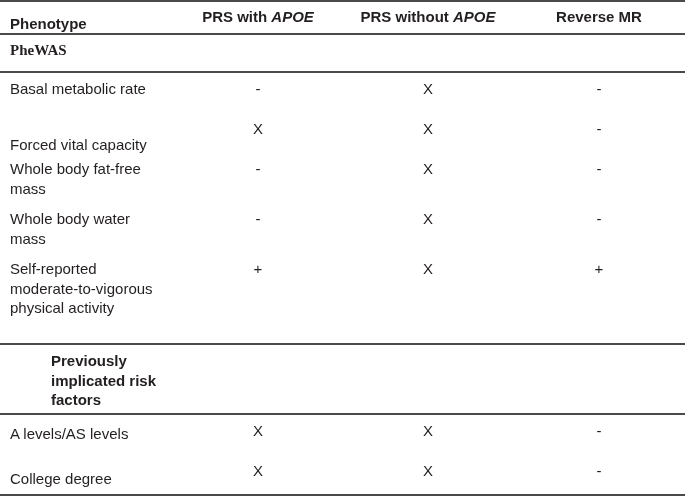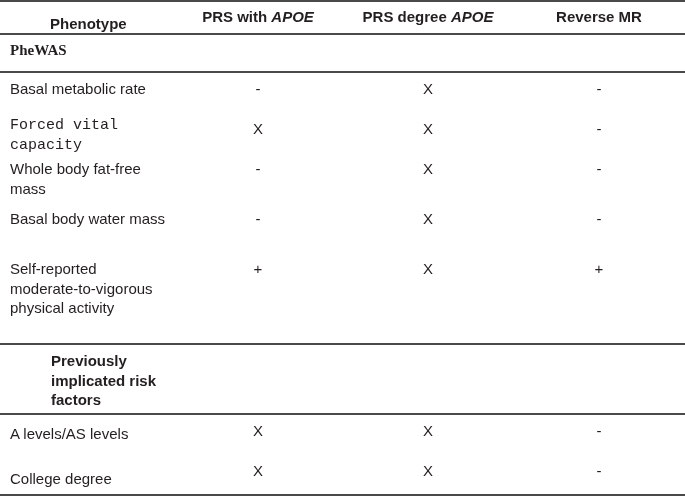--- a/index.html
+++ b/index.html
@@ -16,26 +16,26 @@
     i { font-style: italic; text-align: right; }
   </style>
 </head>
 <body>
 
 <div>
 
   <div class="rule" style="top:0px;height:2px;"></div>
 
   <div>
-    <div class="cell c0 bold" style="top:14px;margin-left:40px;">Phenotype</div>
+    <div class="cell c0 bold" style="top:14px;">Phenotype</div>
     <div class="cell c1 bold" style="top:7px;">
       <span class="center-wrap"><span>PRS with </span><i>APOE</i></span>
     </div>
     <div class="cell c2 bold" style="top:7px;">
-      <span class="center-wrap"><span>PRS degree </span><i>APOE</i></span>
+      <span class="center-wrap"><span>PRS without </span><i>APOE</i></span>
     </div>
     <div class="cell c3 bold" style="top:7px;">
       <span class="center-wrap">Reverse MR</span>
     </div>
   </div>
 
   <div class="rule" style="top:33px;height:2px;"></div>
 
   <div class="cell c0 bold" style="top:41px;font-family:Liberation Serif, serif;">PheWAS</div>
 
@@ -48,21 +48,21 @@
       </div>
     <div class="cell c2" style="top:79px;">
         <span class="center-wrap">X</span>
       </div>
     <div class="cell c3" style="top:79px;">
         <span class="center-wrap">-</span>
       </div>
   </div>
 
   <div>
-    <div class="cell c0" style="top:116px;font-family:Liberation Mono, monospace;">Forced vital capacity</div>
+    <div class="cell c0" style="top:135px;">Forced vital capacity</div>
     <div class="cell c1" style="top:119px;">
         <span class="center-wrap">X</span>
       </div>
     <div class="cell c2" style="top:119px;">
         <span class="center-wrap">X</span>
       </div>
     <div class="cell c3" style="top:119px;">
         <span class="center-wrap">-</span>
       </div>
   </div>
@@ -74,21 +74,21 @@
       </div>
     <div class="cell c2" style="top:159px;">
         <span class="center-wrap">X</span>
       </div>
     <div class="cell c3" style="top:159px;">
         <span class="center-wrap">-</span>
       </div>
   </div>
 
   <div>
-    <div class="cell c0" style="top:209px;">Basal body water mass</div>
+    <div class="cell c0" style="top:209px;">Whole body water mass</div>
     <div class="cell c1" style="top:209px;">
         <span class="center-wrap">-</span>
       </div>
     <div class="cell c2" style="top:209px;">
         <span class="center-wrap">X</span>
       </div>
     <div class="cell c3" style="top:209px;">
         <span class="center-wrap">-</span>
       </div>
   </div>

